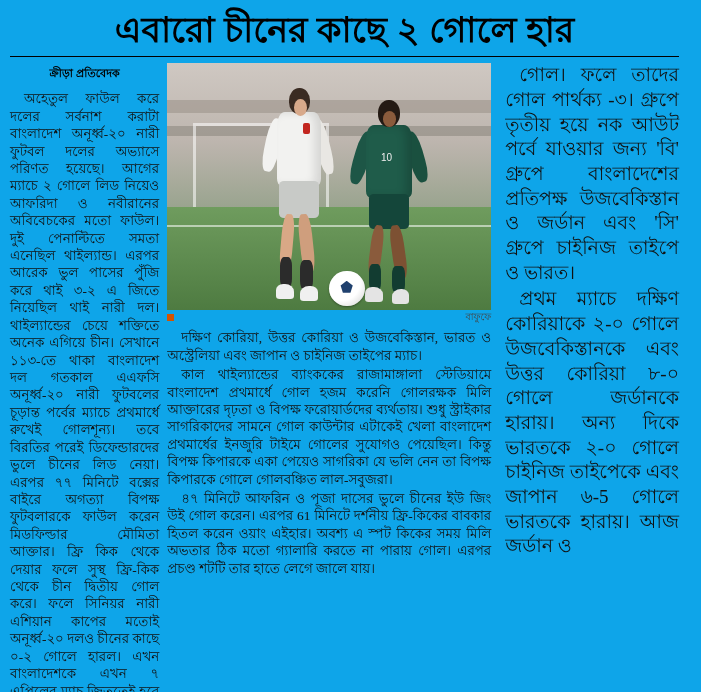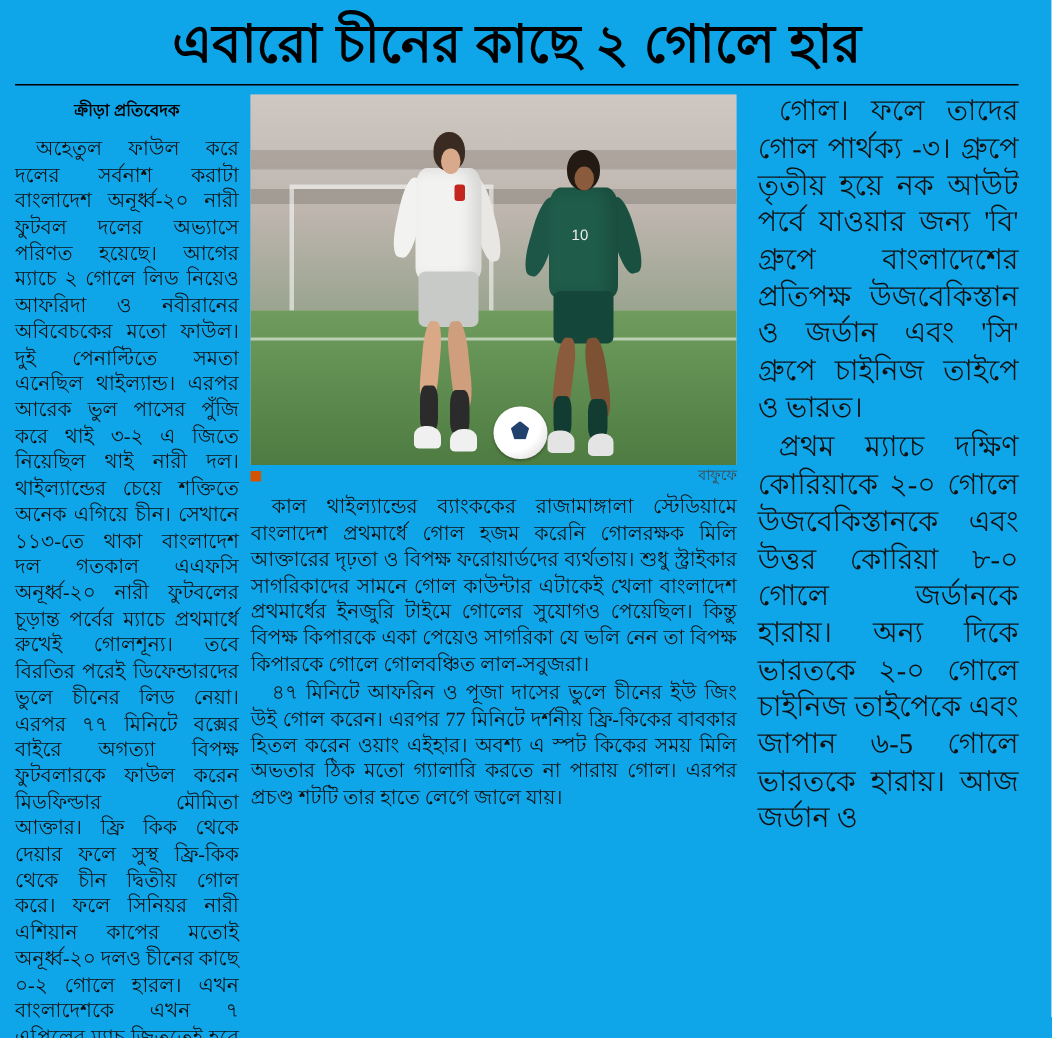--- a/index.html
+++ b/index.html
@@ -413,22 +413,23 @@
           <div class="ball"></div>
         </div>
       </div>
 
       <div class="credit">
         <span class="sq"></span>
         <span>বাফুফে</span>
       </div>
 
       <div class="mid-body">
+        <p class="body-text para">দক্ষিণ কোরিয়া, উত্তর কোরিয়া ও উজবেকিস্তান, ভারত ও অস্ট্রেলিয়া এবং জাপান ও চাইনিজ তাইপের ম্যাচ।</p>
         <p class="body-text para">কাল থাইল্যান্ডের ব্যাংককের রাজামাঙ্গালা স্টেডিয়ামে বাংলাদেশ প্রথমার্ধে গোল হজম করেনি গোলরক্ষক মিলি আক্তারের দৃঢ়তা ও বিপক্ষ ফরোয়ার্ডদের ব্যর্থতায়। শুধু স্ট্রাইকার সাগরিকাদের সামনে গোল কাউন্টার এটাকেই খেলা বাংলাদেশ প্রথমার্ধের ইনজুরি টাইমে গোলের সুযোগও পেয়েছিল। কিন্তু বিপক্ষ কিপারকে একা পেয়েও সাগরিকা যে ভলি নেন তা বিপক্ষ কিপারকে গোলে গোলবঞ্চিত লাল-সবুজরা।</p>
-        <p class="body-text para">৪৭ মিনিটে আফরিন ও পূজা দাসের ভুলে চীনের ইউ জিং উই গোল করেন। এরপর 77 মিনিটে দর্শনীয় ফ্রি-কিকের বাবকার হিতল করেন ওয়াং এইহার। অবশ্য এ স্পট কিকের সময় মিলি অভতার ঠিক মতো গ্যালারি করতে না পারায় গোল। এরপর প্রচণ্ড শটটি তার হাতে লেগে জালে যায়।</p>
+        <p class="body-text para">৪৭ মিনিটে আফরিন ও পূজা দাসের ভুলে চীনের ইউ জিং উই গোল করেন। এরপর 61 মিনিটে দর্শনীয় ফ্রি-কিকের বাবকার হিতল করেন ওয়াং এইহার। অবশ্য এ স্পট কিকের সময় মিলি অভতার ঠিক মতো গ্যালারি করতে না পারায় গোল। এরপর প্রচণ্ড শটটি তার হাতে লেগে জালে যায়।</p>
       </div>
     </div>
 
     <div class="col-right">
       <p class="right-col-text para">গোল। ফলে তাদের গোল পার্থক্য -৩। গ্রুপে তৃতীয় হয়ে নক আউট পর্বে যাওয়ার জন্য 'বি' গ্রুপে বাংলাদেশের প্রতিপক্ষ উজবেকিস্তান ও জর্ডান এবং 'সি' গ্রুপে চাইনিজ তাইপে ও ভারত।</p>
       <p class="right-col-text para">প্রথম ম্যাচে দক্ষিণ কোরিয়াকে ২-০ গোলে উজবেকিস্তানকে এবং উত্তর কোরিয়া ৮-০ গোলে জর্ডানকে হারায়। অন্য দিকে ভারতকে ২-০ গোলে চাইনিজ তাইপেকে এবং জাপান ৬-5 গোলে ভারতকে হারায়। আজ জর্ডান ও</p>
     </div>
 
   </div>
 </div>

